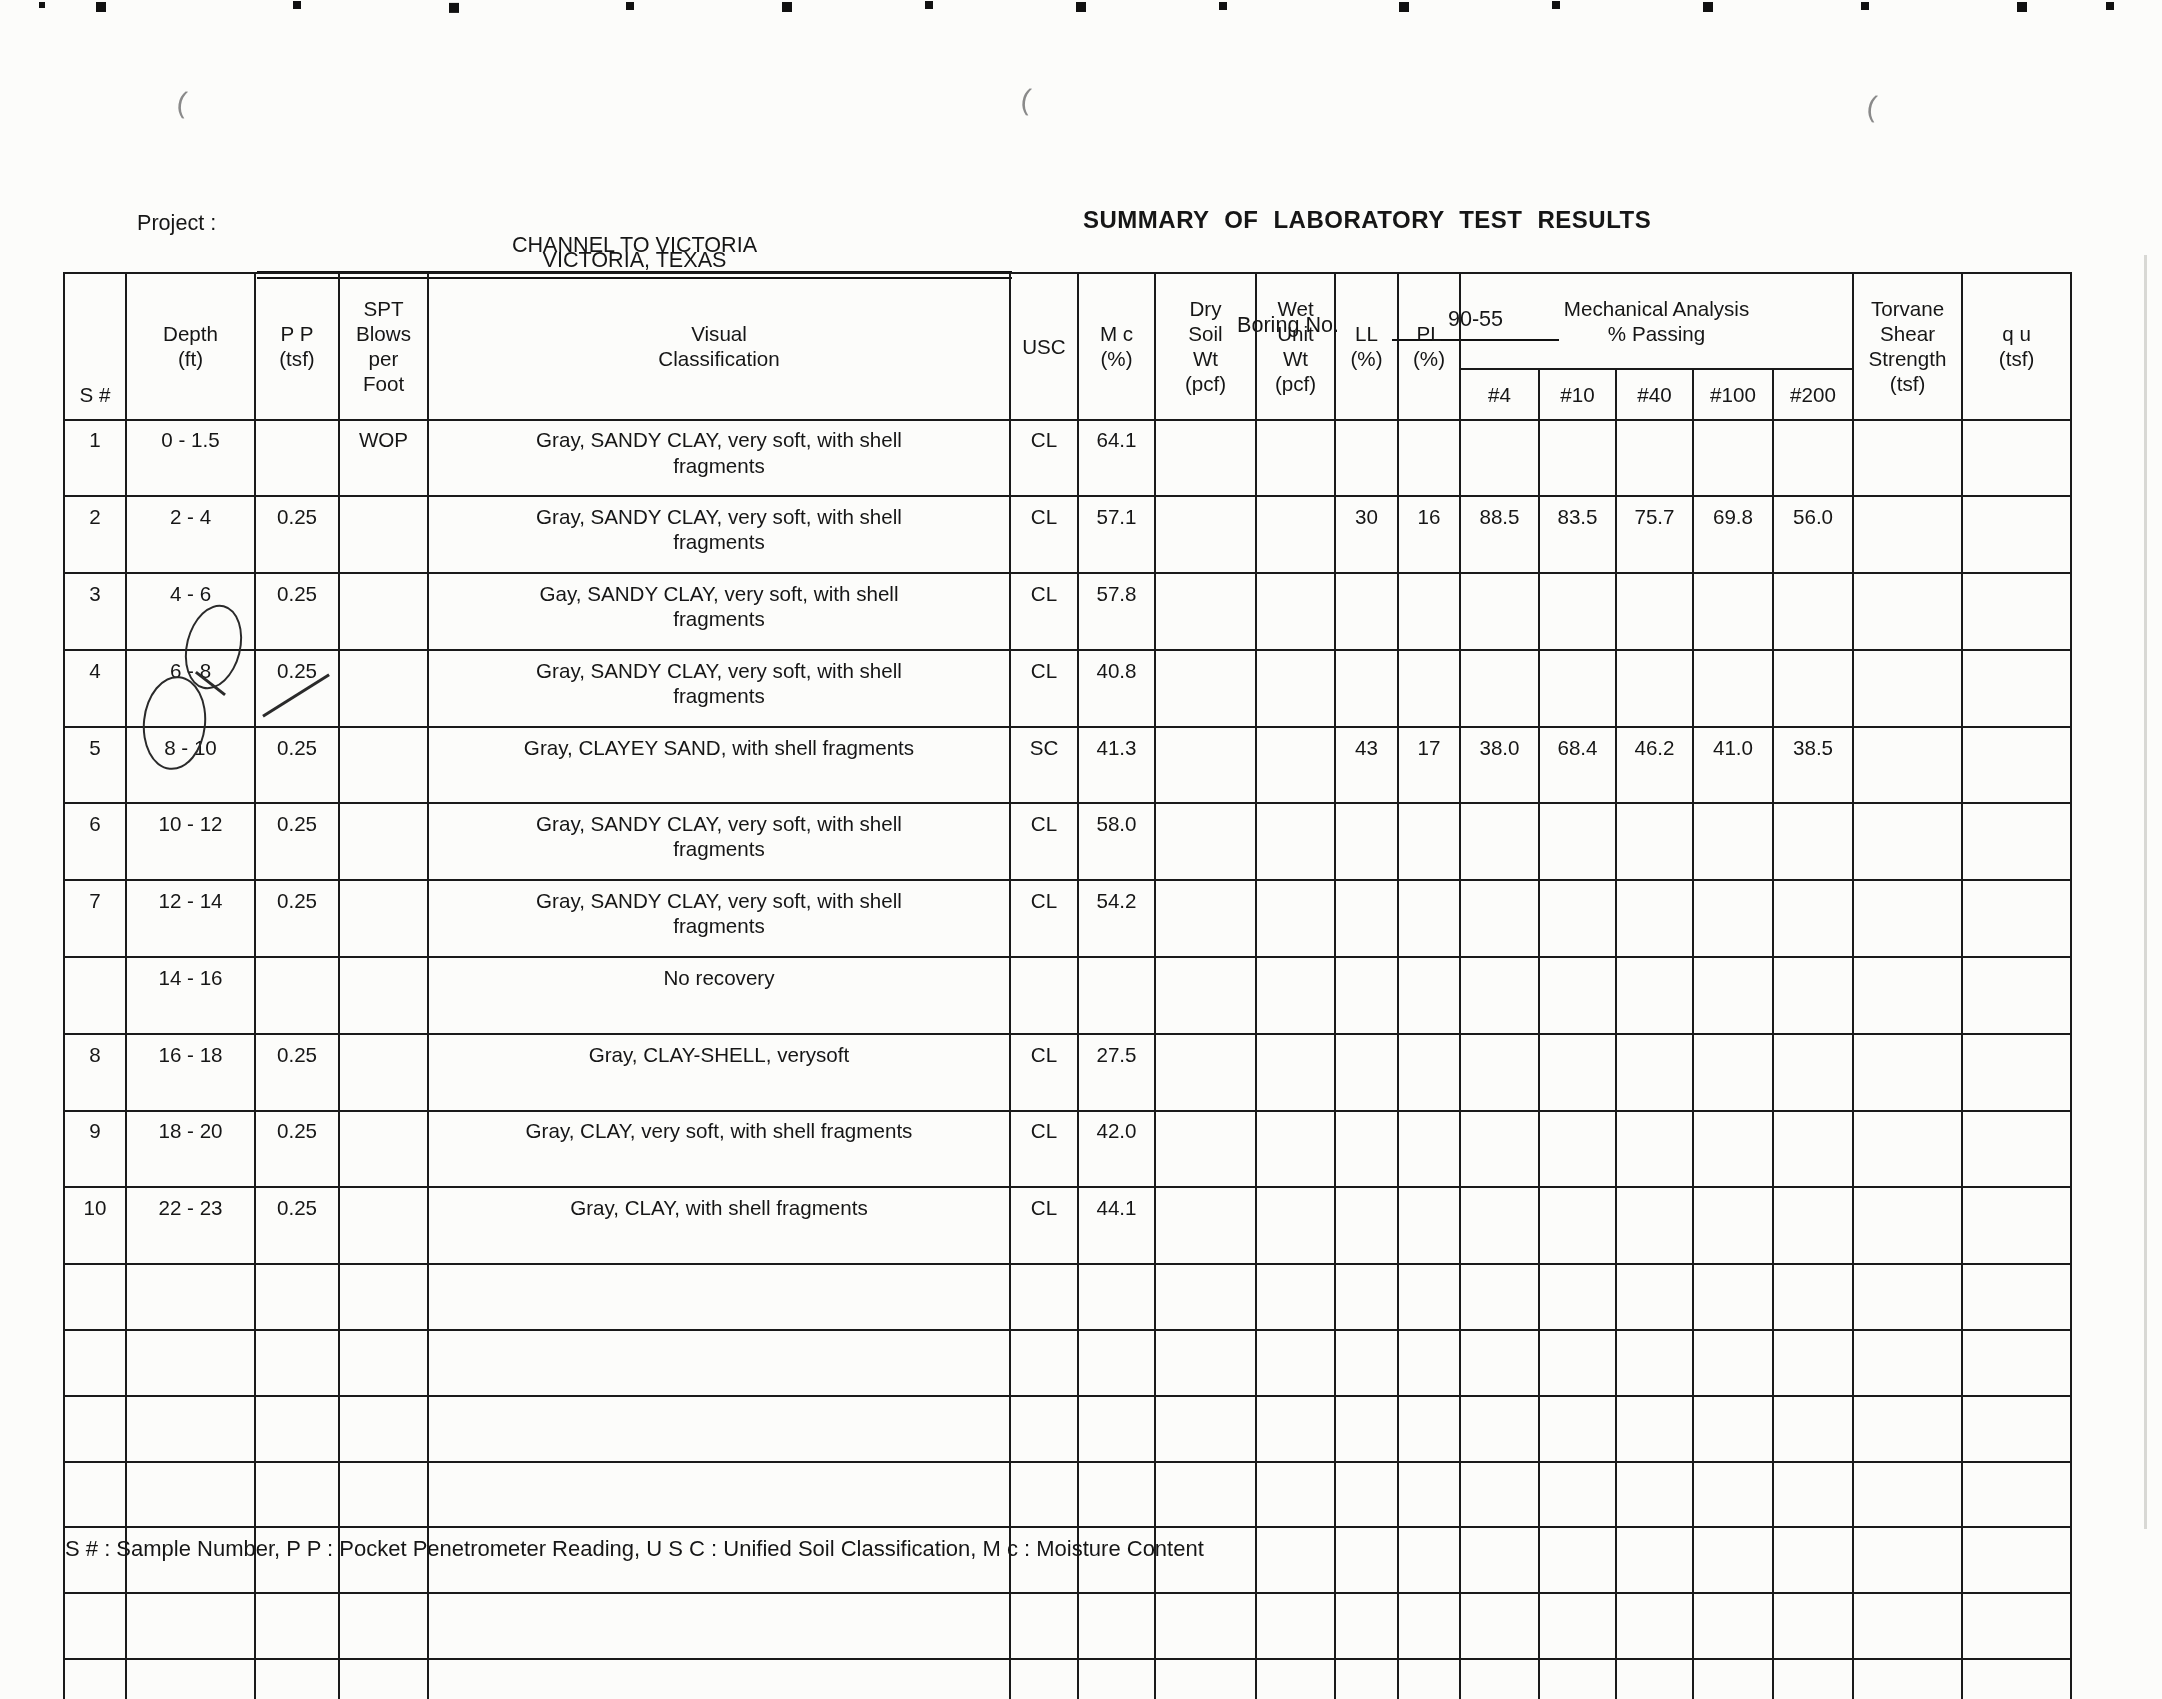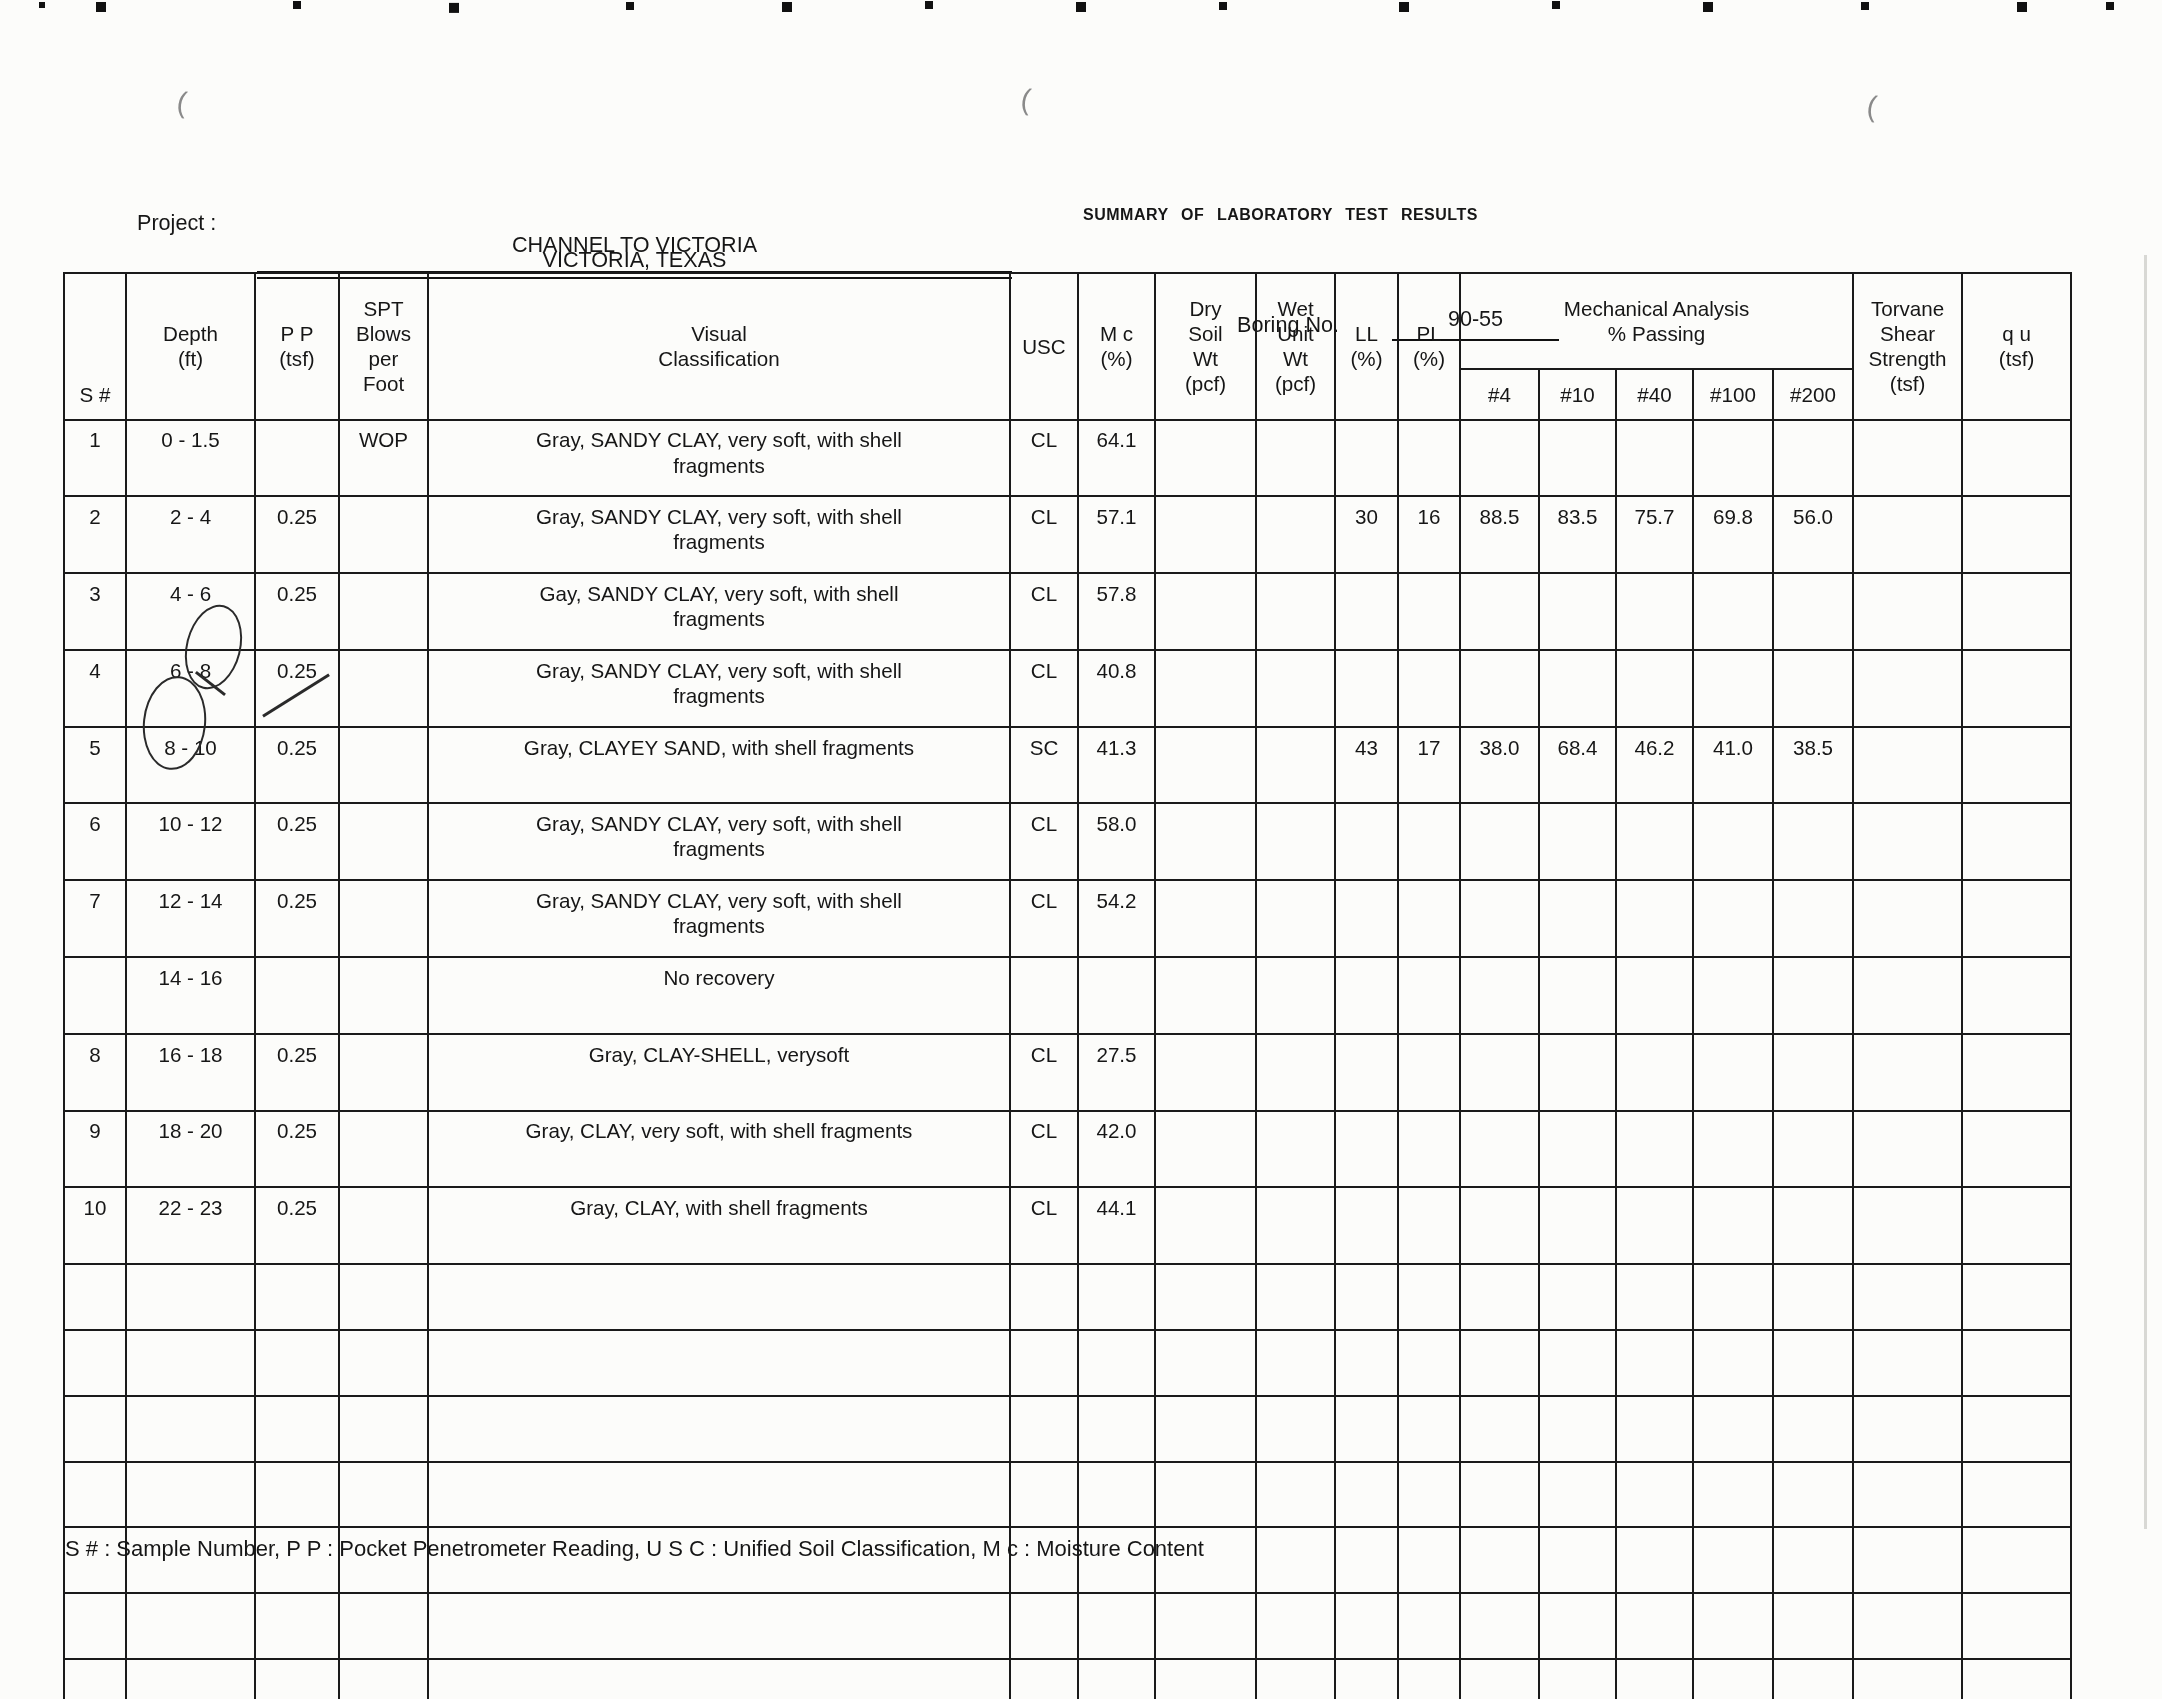--- a/index.html
+++ b/index.html
@@ -12,21 +12,21 @@
   .project-label { position:absolute; left:137px; top:210px; font-size:21.6px; }
   .project-name {
     position:absolute; left:257px; top:202px; width:755px; text-align:center;
     font-size:21.6px; border-bottom:2px solid #111; padding-bottom:13px;margin-top:30px;
   }
   .project-location {
     position:absolute; left:257px; top:247px; width:755px; text-align:center;
     font-size:21.6px; border-bottom:2px solid #111; padding-bottom:4px;
   }
   .report-title {
-    position:absolute; left:1083px; top:206px; font-size:16px; font-weight:bold;
+    position:absolute; left:1083px; top:206px; font-size:24px; font-weight:bold;
     letter-spacing:0.5px; word-spacing:7.8px;
   }
   .boring-label { position:absolute; left:1237px; top:312px; font-size:21.6px; }
   .boring-number {
     position:absolute; left:1392px; top:306px; width:167px; text-align:center;
     font-size:21.6px; border-bottom:2.5px solid #111; padding-bottom:7px;
   }
   
   .table-wrap { position:absolute; left:63px; top:272px; }
   table.lab {

